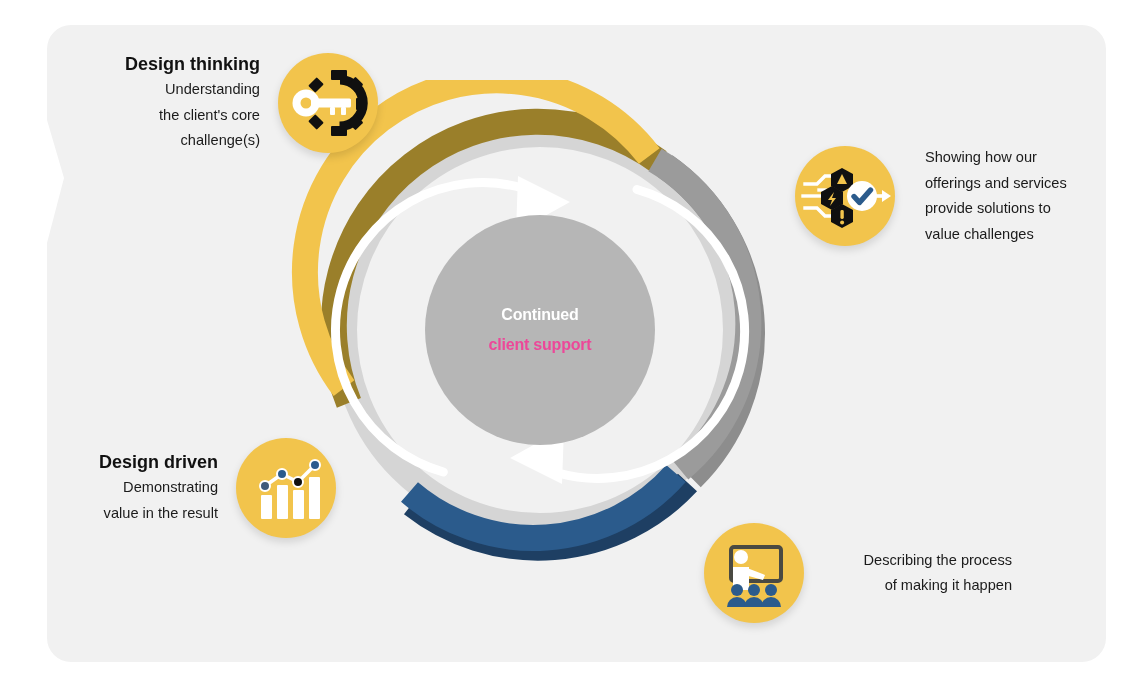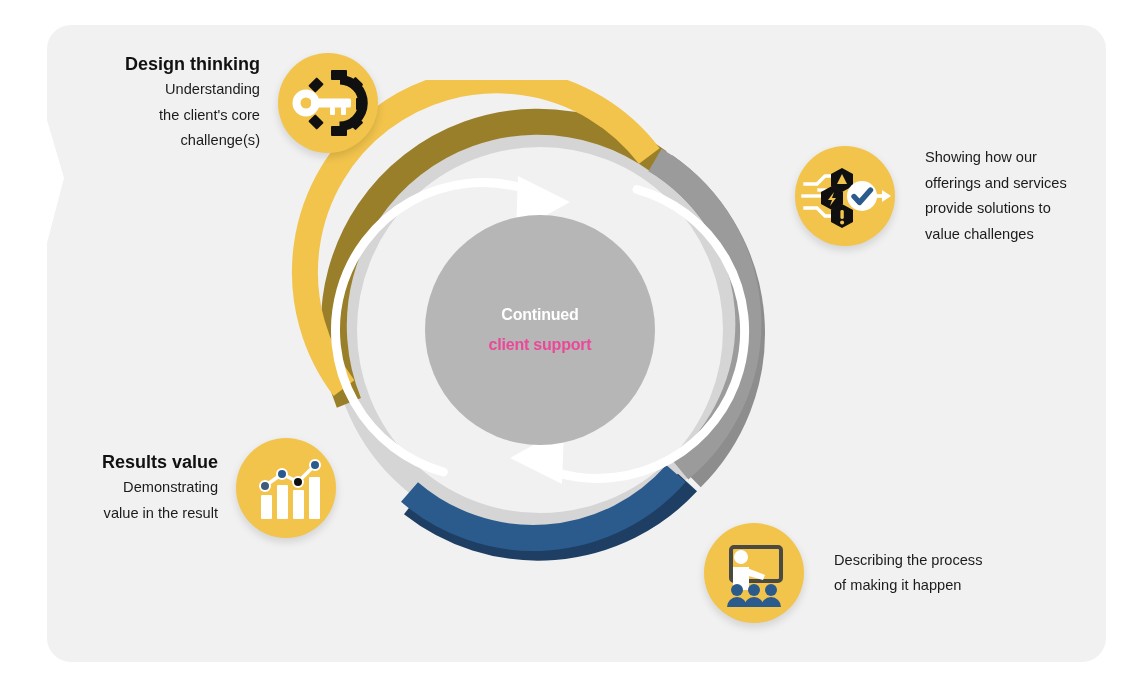--- a/index.html
+++ b/index.html
@@ -229,21 +229,21 @@
     <div class="node-text">
       <span class="node-body" style="white-space: pre-line;">Showing how our
 offerings and services
 provide solutions to
 value challenges</span>
     </div>
   </div>
 
   <div class="node left" id="node-results">
     <div class="node-text">
-      <span class="node-title" style="white-space: pre-line;">Results value</span>
+      <span class="node-title" style="white-space: pre-line;">Design driven</span>
       <span class="node-body" style="white-space: pre-line;">Demonstrating
 value in the result</span>
     </div>
     <div class="node-icon">
       <svg viewBox="0 0 100 100">
 
         <g fill="#FFFFFF">
           <rect x="25" y="57" width="11" height="24" rx="1"></rect>
           <rect x="41" y="47" width="11" height="34" rx="1"></rect>
           <rect x="57" y="52" width="11" height="29" rx="1"></rect>
@@ -278,18 +278,18 @@
           <circle cx="33" cy="67" r="6"></circle>
           <path d="M23,84 a10,10 0 0 1 20,0 z"></path>
           <circle cx="50" cy="67" r="6"></circle>
           <path d="M40,84 a10,10 0 0 1 20,0 z"></path>
           <circle cx="67" cy="67" r="6"></circle>
           <path d="M57,84 a10,10 0 0 1 20,0 z"></path>
         </g>
       </svg>
     </div>
     <div class="node-text">
-      <span class="node-body" style="white-space: pre-line;">Describing the process
+      <span class="node-body" style="white-space: pre-line; text-align: right;">Describing the process
 of making it happen</span>
     </div>
   </div>
 
 </div>
 
 </body></html>

